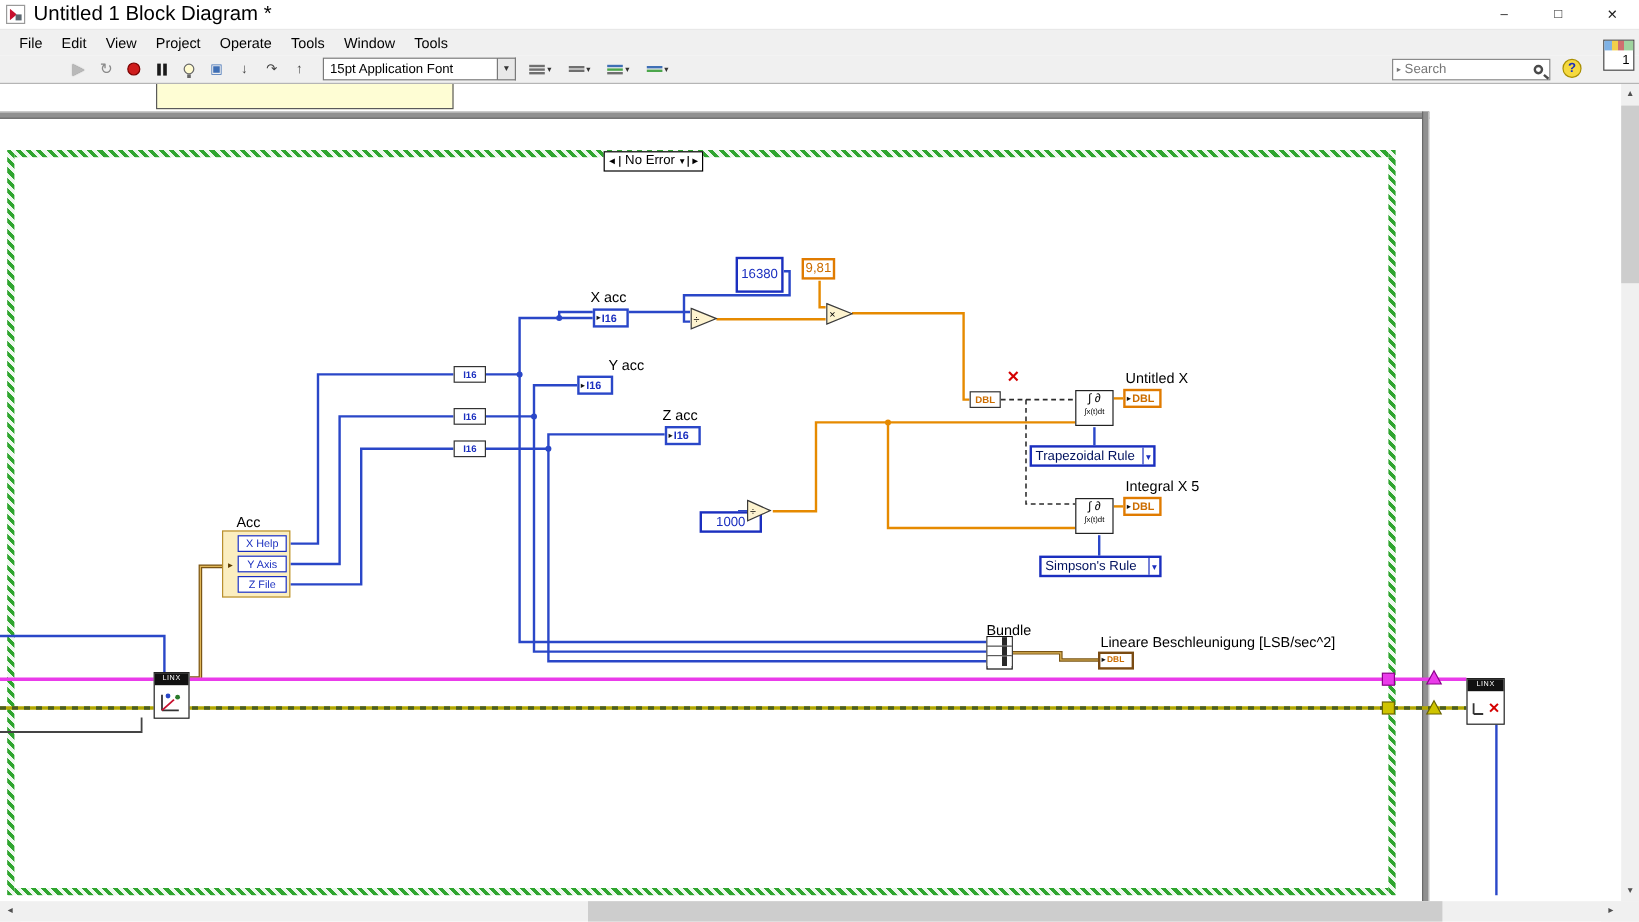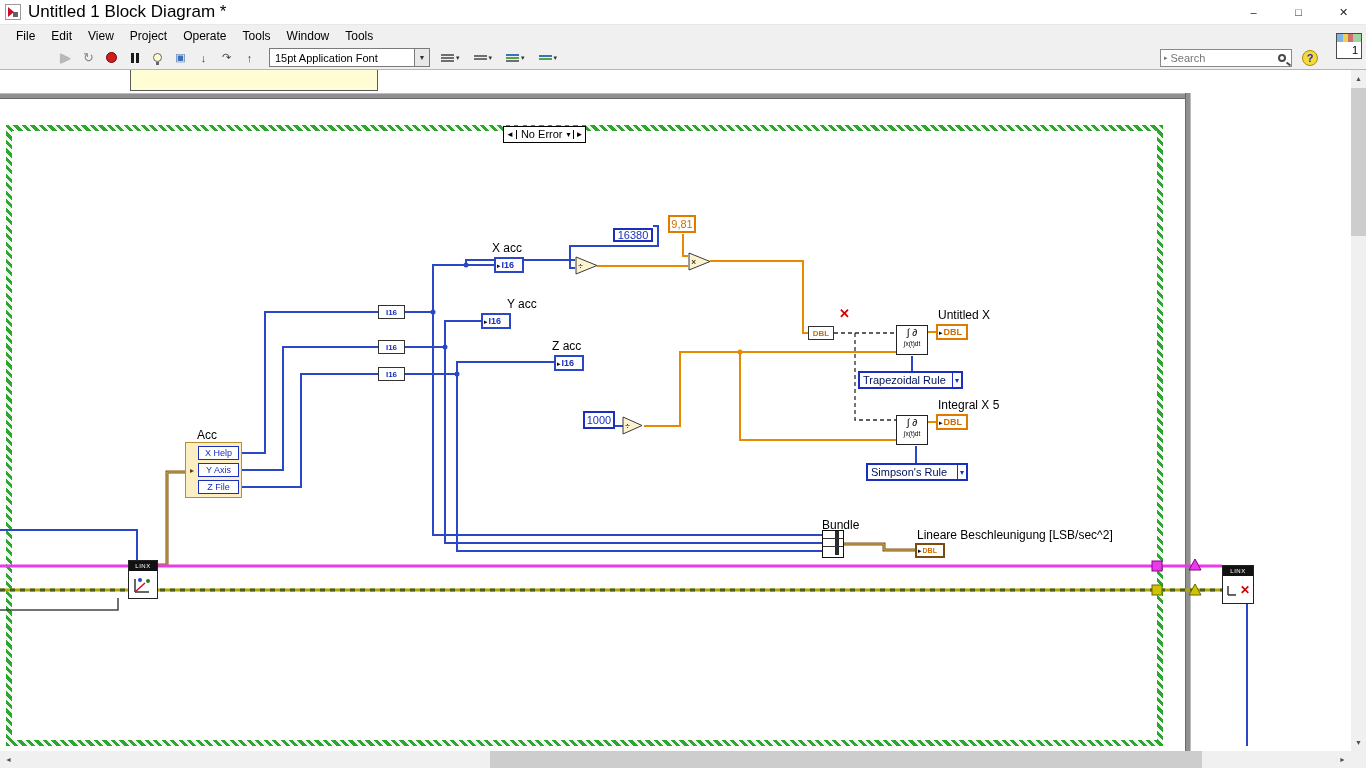--- a/index.html
+++ b/index.html
@@ -38,21 +38,21 @@
   .g-retain { font-size:11px; color:#3f6fb5; }
   .font-box { width:146px; height:19px; background:#fff; border:1px solid #7a7a7a; font-size:11px;
               display:flex; align-items:center; padding-left:5px; margin-left:8px; }
   .drop-btn { width:15px; height:19px; border:1px solid #7a7a7a; border-left:none; background:#e8e8e8;
               display:flex; align-items:center; justify-content:center; font-size:7px; color:#333; }
   .layoutbtn { display:flex; align-items:center; gap:2px; margin-left:8px; padding:2px 3px; }
   .mini-ico { width:13px; height:11px; display:grid; grid-auto-rows:2px; gap:1px; align-content:center; }
   .mini-ico span { background:#6f6f6f; height:2px; display:block; }
   .mini-ico.colored span:nth-child(1){ background:#3f6fb5; } .mini-ico.colored span:nth-child(2){ background:#4ca64c; }
   .g-dropsmall { font-size:7px; color:#333; }
-  .search-wrap { margin-left:auto; display:flex; align-items:center; }
+  .search-wrap { margin-left:auto; display:flex; align-items:flex-start; }
   .search-box { width:132px; height:18px; background:#fff; border:1px solid #8a8a8a; display:flex; align-items:center; }
   .search-opt { font-size:7px; color:#777; padding:0 3px; }
   .search-input { border:none; outline:none; flex:1; font-size:11px; width:90px; font-family:"Liberation Sans",sans-serif;}
   .mag { width:8px; height:8px; border:2px solid #4a4a4a; border-radius:50%; position:relative; margin:0 5px 0 2px;}
   .mag:after { content:""; position:absolute; width:5px; height:2px; background:#4a4a4a; left:6px; top:7px;
                transform:rotate(40deg); }
   .help-btn { width:16px; height:16px; border-radius:50%; background:#f5d93f; border:1px solid #a98f00;
               color:#1b2fbf; font-size:11px; font-weight:bold; display:flex; align-items:center; justify-content:center;
               margin:0 48px 0 10px; }
   .vi-icon { position:absolute; top:33px; left:1336px; width:26px; height:26px; background:#fff;
@@ -305,23 +305,23 @@
     <polygon class="tun-err" points="1189,525 1201,525 1195,514"></polygon>
   </svg>
 
   <div class="case-sel">
     <span class="cs-btn l">◄</span>
     <span class="cs-text">No Error</span>
     <span class="cs-drop">▾</span>
     <span class="cs-btn r">►</span>
   </div>
 
-  <div class="num-const" style="left:613px;top:158px;width:40px;height:14px">16380</div>
+  <div class="num-const" style="left:613px;top:144px;width:40px;height:30px">16380</div>
   <div class="num-const orange" style="left:668px;top:145px;width:28px;height:18px">9,81</div>
-  <div class="num-const" style="left:583px;top:341px;width:32px;height:18px">1000</div>
+  <div class="num-const" style="left:583px;top:356px;width:52px;height:18px">1000</div>
 
   <div class="flabel" style="left:492px;top:171px">X acc</div>
   <div class="term" style="left:494px;top:187px;width:30px;height:16px">
     <span class="tarrow">▸</span>
     <span class="ttype">I16</span>
   </div>
   <div class="flabel" style="left:507px;top:227px">Y acc</div>
   <div class="term" style="left:481px;top:243px;width:30px;height:16px">
     <span class="tarrow">▸</span>
     <span class="ttype">I16</span>

